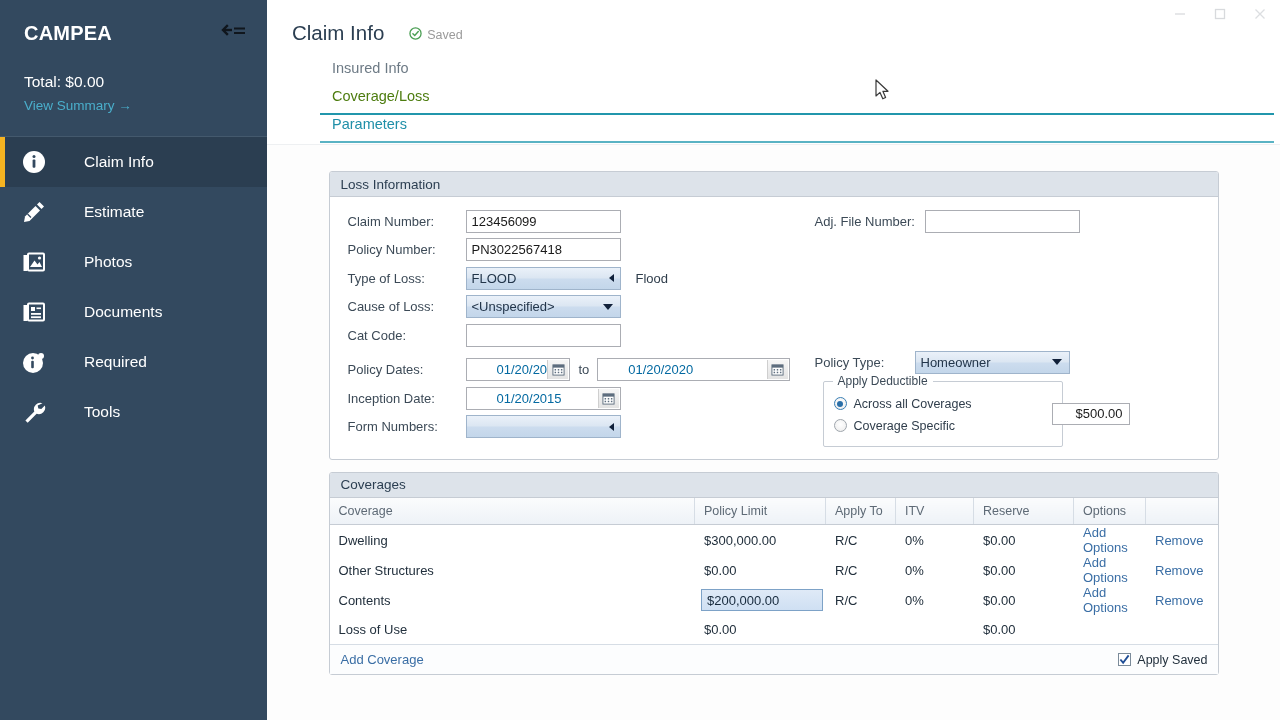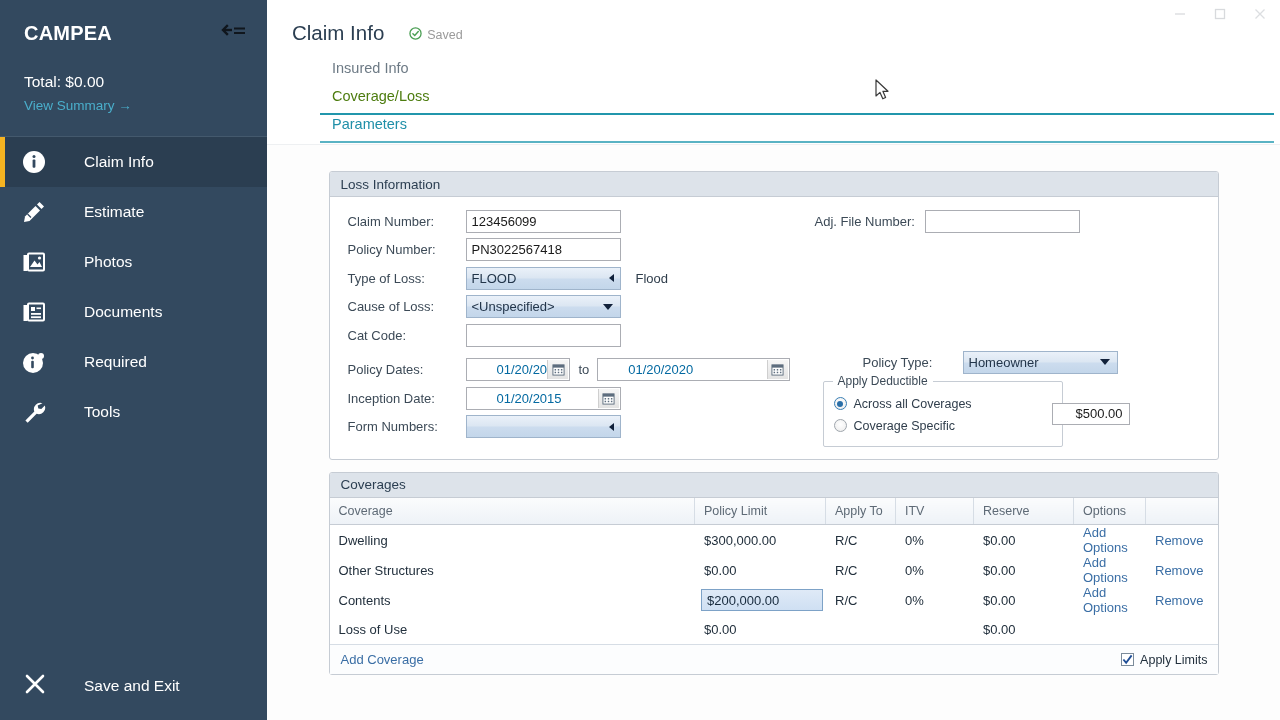--- a/index.html
+++ b/index.html
@@ -165,21 +165,21 @@
   .cal-btn {
     position: absolute; right: 1px; top: 1px; bottom: 1px; width: 21px;
     display: flex; align-items: center; justify-content: center; cursor: pointer;
     background: linear-gradient(to bottom,#f6f6f6,#e3e3e3);
     border-left: 1px solid #cfcfcf;
   }
   .to-lbl { font-size: 13px; color: #3c4a57; margin: 1px 8px; }
 
   
   .ptype-row { display: flex; align-items: center; margin-top: 3px; }
-  .ptype-lbl { font-size: 13px; color: #3c4a57; width: 100px; flex: 0 0 100px; margin-left: 48px; }
+  .ptype-lbl { font-size: 13px; color: #3c4a57; width: 100px; flex: 0 0 100px; }
   .ddl.ptype { width: 155px; }
 
   .fieldset {
     margin-top: 7px; margin-left: 0px; width: 240px; position: relative;
     border: 1px solid #c6ccd4; border-radius: 2px; padding: 11px 10px 9px 10px;
   }
   .fieldset > legend {
     position: absolute; top: -8px; left: 9px; background: #fff; padding: 0 5px;
     font-size: 12px; color: #3c4a57;
   }
@@ -327,28 +327,20 @@
         <span class="sb-ico">
           <svg width="24" height="24" viewBox="0 0 24 24">
             <path d="M20.5 3.3 a6.4 6.4 0 0 0-8.2 8.2 L3.4 20.4 l2.3 2.3 l8.9-8.9 a6.4 6.4 0 0 0 8.2-8.2 l-3.5 3.5 l-3-0.6 l-0.6-3 Z" fill="#ffffff"></path>
           </svg>
         </span>
         <span class="sb-lbl">Tools</span>
       </div>
 
     </div>
 
-    <div class="sb-bottom">
-      <span class="sb-ico">
-        <svg width="22" height="22" viewBox="0 0 22 22">
-          <path d="M3 3 L19 19 M19 3 L3 19" stroke="#ffffff" stroke-width="2.6" stroke-linecap="round"></path>
-        </svg>
-      </span>
-      <span class="sb-lbl">Save and Exit</span>
-    </div>
   </div>
 
   <div id="main">
 
     <div id="winctl">
       <div class="wc">
         <svg width="12" height="12" viewBox="0 0 12 12">
             <path d="M1 6 L11 6" stroke="#d8dadd" stroke-width="1.3"></path>
           </svg>
       </div>
@@ -596,21 +588,21 @@
             </tbody>
           </table>
           <div class="tbl-foot">
             <span class="lnk">Add Coverage</span>
             <span class="chk-wrap">
               <span class="chkbox">
                 <svg width="11" height="11" viewBox="0 0 12 12">
                     <path d="M1.5 6 L4.5 9.5 L10.5 1.5" stroke="#1f4e96" stroke-width="2" fill="none"></path>
                   </svg>
               </span>
-              <span class="chk-lbl">Apply Limits</span>
+              <span class="chk-lbl">Apply Saved</span>
             </span>
           </div>
         </div>
       </div>
 
     </div>
 
     <div id="cursor">
       <svg width="17" height="23" viewBox="0 0 17 23">
         <path d="M1 1 L1 17 L5 13.4 L7.8 19.8 L10.6 18.5 L7.9 12.3 L13 12.3 Z" fill="#ffffff" stroke="#3a3a3a" stroke-width="1.2" stroke-linejoin="round"></path>

